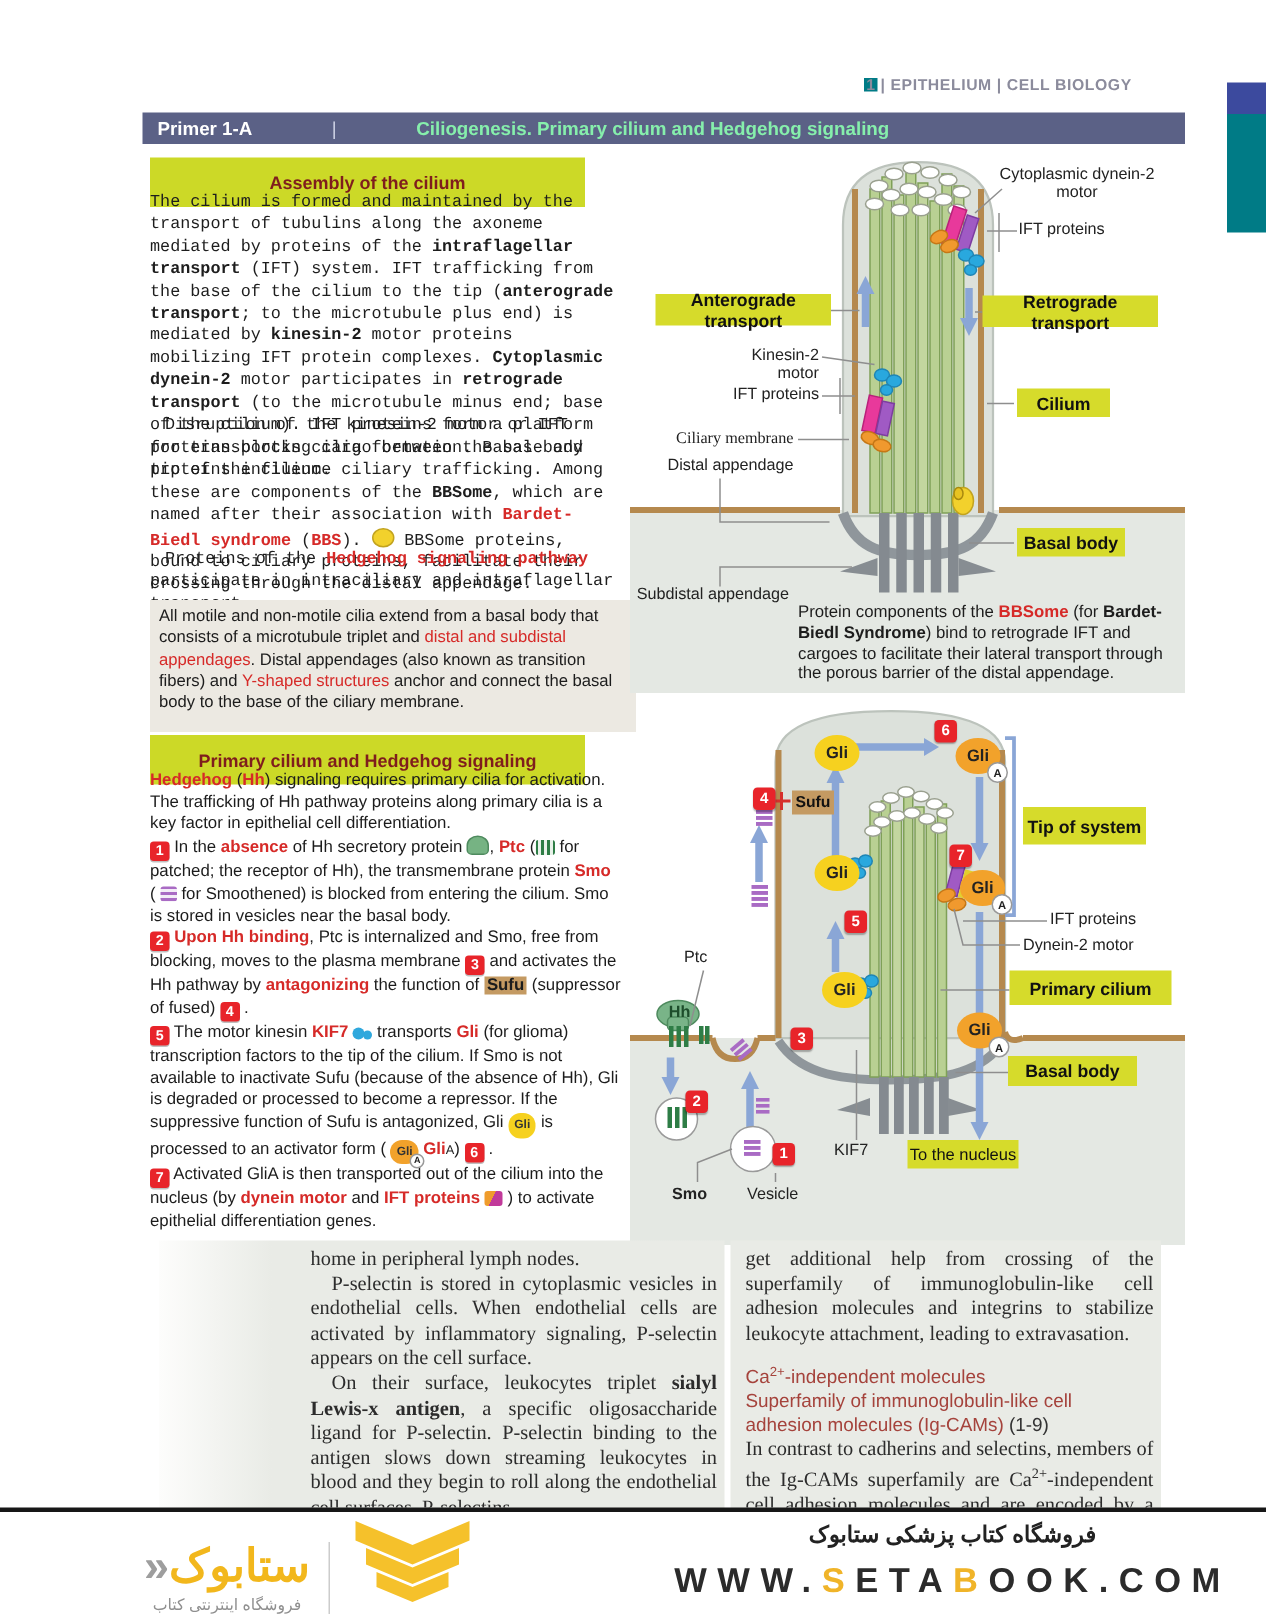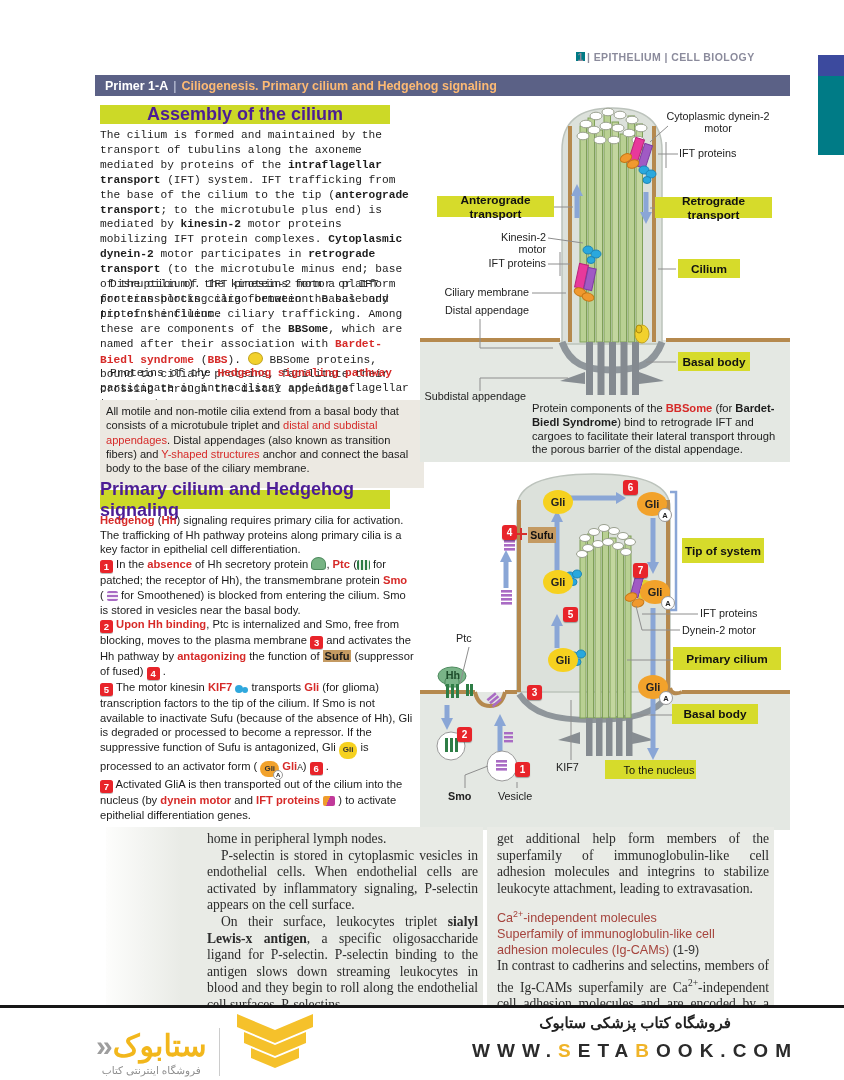--- a/index.html
+++ b/index.html
@@ -6,27 +6,27 @@
   .page{position:relative;width:844px;height:1080px;background:#ffffff;overflow:hidden;
         font-family:"Liberation Sans",sans-serif;color:#1c1c1c;}
   
   .chapter-head{position:absolute;top:51px;left:560px;width:212px;text-align:center;
         font-size:10.5px;letter-spacing:.4px;color:#8b8b9c;font-weight:700;}
   .teal-sq{position:absolute;top:52px;left:576px;width:9px;height:9px;background:#007b86;}
   .tab-navy{position:absolute;top:55px;left:818px;width:26px;height:21px;background:#3c4a9e;}
   .tab-teal{position:absolute;top:76px;left:818px;width:26px;height:79px;background:#007b86;}
   
   .primer-bar{position:absolute;top:75px;left:95px;width:695px;height:21px;background:#5b6186;
-        display:flex;align-items:center;padding-left:10px;box-sizing:border-box;font-size:12.5px;}
+        display:flex;align-items:center;padding-left:10px;box-sizing:border-box;font-size:12.5px;gap:48px;}
   .primer-bar .pfx{color:#ffffff;font-weight:700;}
   .primer-bar .sep{color:#cfd3e6;margin:0 5px;}
-  .primer-bar .ttl{color:#fdba74;font-weight:700;}
-  
-  .secbar{position:absolute;left:100px;width:290px;height:19px;background:#ccd927;
-        font-weight:700;font-size:18px;display:flex;align-items:center;justify-content:center;color:#4c1d95;}
+  .primer-bar .ttl{color:#86efac;font-weight:700;}
+  
+  .secbar{position:absolute;left:100px;width:290px;height:33px;background:#ccd927;
+        font-weight:700;font-size:12px;display:flex;align-items:center;justify-content:center;color:#7f1d1d;}
   
   .para{position:absolute;left:100px;width:312px;font-size:11.2px;line-height:14.9px;color:#1d1d1d;font-family:Liberation Mono, monospace;}
   .indent{text-indent:10px;}
   .notebox{position:absolute;left:100px;top:400px;width:312px;height:80px;background:#ece9e2;
         padding:4px 6px;font-size:11.1px;line-height:14.3px;box-sizing:content-box;}
   .hhflow{position:absolute;left:100px;top:513px;width:314px;font-size:11.2px;line-height:14.7px;}
   .hhflow p{margin:0;}
   .b{font-weight:700;} .r{color:#d62a28;} .rb{color:#d62a28;font-weight:700;}
   .hl{background:#c49a62;font-weight:700;padding:0 2px;}
   .sup{font-size:70%;vertical-align:super;} .suba{font-size:8.5px;} .dk{color:#333;}
@@ -46,21 +46,21 @@
   .chip-glia{background:#f2a22b;}
   .chip-glia::after{content:"A";position:absolute;right:-4px;bottom:-3px;width:8px;height:8px;
         background:#fff;border:1px solid #999;border-radius:50%;font-size:6px;line-height:8px;
         text-align:center;font-weight:700;color:#222;}
   
   .diag{position:absolute;}
   .dlbl{position:absolute;font-size:10.8px;color:#222;line-height:12.3px;}
   .tr{text-align:right;} .tc{text-align:center;}
   .ybox{position:absolute;background:#d6db2b;font-weight:700;font-size:11.8px;color:#111;
         display:flex;align-items:center;justify-content:center;text-align:center;}
-  .ybox.nrm{font-weight:400;font-size:11px;padding-left:17px;}
+  .ybox.nrm{font-weight:400;font-size:11px;}
   .dbadge{position:absolute;width:15px;height:15px;background:#e8242a;color:#fff;font-weight:700;
         font-size:10px;display:flex;align-items:center;justify-content:center;border-radius:3px;
         box-shadow:0 1px 1px rgba(0,0,0,.3);}
   .gchip{position:absolute;border-radius:50%;background:#f6d11f;font-weight:700;font-size:11px;
         display:flex;align-items:center;justify-content:center;color:#222;}
   .gchip.orange{background:#f2a22b;}
   .abadge{position:absolute;width:12px;height:12px;border-radius:50%;background:#fff;border:1px solid #999;
         font-size:7.5px;font-weight:700;display:flex;align-items:center;justify-content:center;color:#222;}
   .sufu{position:absolute;background:#c49a62;font-weight:700;font-size:10.5px;color:#111;
         display:flex;align-items:center;justify-content:center;}
@@ -80,21 +80,21 @@
   
   .footer{position:absolute;left:0;top:1008px;width:844px;height:72px;background:#fff;}
   .logo{position:absolute;left:96px;top:6px;display:flex;align-items:flex-end;}
   .brandcol{direction:rtl;text-align:center;}
   .brand{font-size:30px;font-weight:700;line-height:32px;}
   .brand .gray{color:#9e9e9e;} .brand .yel{color:#f2b71c;}
   .tagline{font-size:10.5px;color:#8f8f8f;letter-spacing:1px;margin-top:2px;}
   .vdiv{width:1px;height:48px;background:#cccccc;margin:0 12px;}
   .store-fa{position:absolute;left:485px;top:6px;width:300px;text-align:center;direction:rtl;
         font-size:15px;font-weight:700;color:#222;}
-  .url{position:absolute;left:428px;top:32px;width:414px;text-align:center;font-size:19px;
+  .url{position:absolute;left:428px;top:32px;width:414px;text-align:center;font-size:23px;
         font-weight:700;letter-spacing:7px;color:#2b2b2b;white-space:nowrap;}
   .y{color:#f0b429;}
 </style>
 </head>
 <body>
 
 <div class="page">
 
   <div class="teal-sq"></div>
   <div class="chapter-head">1 | EPITHELIUM | CELL BIOLOGY</div>
@@ -219,21 +219,21 @@
         <path d="M256,262 H226"></path>
         <path d="M60,291 V278 H148"></path>
       </g>
     </svg>
     <div class="dlbl tc" style="left:243px;top:10px;width:110px;">Cytoplasmic dynein-2 motor</div>
     <div class="dlbl" style="left:259px;top:47px;width:70px;">IFT proteins</div>
     <div class="ybox" style="left:17px;top:96px;width:117px;height:21px;">Anterograde transport</div>
     <div class="ybox" style="left:235px;top:97px;width:117px;height:21px;">Retrograde transport</div>
     <div class="dlbl tr" style="left:53px;top:131px;width:73px;">Kinesin-2 motor</div>
     <div class="dlbl tr" style="left:68px;top:157px;width:58px;">IFT proteins</div>
-    <div class="dlbl tr" style="left:12px;top:186px;width:97px;">Ciliary membrane</div>
+    <div class="dlbl tr" style="left:12px;top:186px;width:97px;font-family:Liberation Serif, serif;">Ciliary membrane</div>
     <div class="ybox" style="left:258px;top:159px;width:62px;height:19px;">Cilium</div>
     <div class="dlbl tr" style="left:12px;top:204px;width:97px;">Distal appendage</div>
     <div class="ybox" style="left:258px;top:252px;width:72px;height:19px;">Basal body</div>
     <div class="dlbl tr" style="left:3px;top:290px;width:103px;">Subdistal appendage</div>
     <div class="dcaption" style="left:112px;top:302px;width:252px;"><span class="">Protein components of the </span><span class="rb">BBSome</span><span class=""> (for </span><span class="b">Bardet-Biedl Syndrome</span><span class="">) bind to retrograde IFT and cargoes to facilitate their lateral transport through the porous barrier of the distal appendage.</span></div>
   </div>
 
   <div class="diag" style="left:420px;top:470px;width:370px;height:360px;">
     <svg width="370" height="360" viewBox="0 0 370 360" style="position:absolute;left:0;top:0;">
       <g>
@@ -410,21 +410,21 @@
   </div>
 
   <div class="scanL"></div>
   <div class="scanR"></div>
   <div class="serifcol" style="left:207px;top:831px;width:271px;height:174px;">
     <p><span class="">home in peripheral lymph nodes.</span></p>
     <p class="ind"><span class="">P-selectin is stored in cytoplasmic vesicles in endothelial cells. When endothelial cells are activated by inflammatory signaling, P-selectin appears on the cell surface.</span></p>
     <p class="ind"><span class="">On their surface, leukocytes triplet </span><span class="b">sialyl Lewis-x antigen</span><span class="">, a specific oligosaccharide ligand for P-selectin. P-selectin binding to the antigen slows down streaming leukocytes in blood and they begin to roll along the endothelial cell surfaces. P-selectins</span></p>
   </div>
   <div class="serifcol" style="left:497px;top:831px;width:272px;height:174px;">
-    <p><span class="">get additional help form members of the superfamily of immunoglobulin-like cell adhesion molecules and integrins to stabilize leukocyte attachment, leading to extravasation.</span></p>
+    <p><span class="">get additional help from crossing of the superfamily of immunoglobulin-like cell adhesion molecules and integrins to stabilize leukocyte attachment, leading to extravasation.</span></p>
     <p class="mhead mh1"><span class="">Ca</span><span class="sup">2+</span><span class="">-independent molecules</span></p>
     <p class="mhead"><span class="">Superfamily of immunoglobulin-like cell adhesion molecules (Ig-CAMs)</span><span class="dk"> (1-9)</span></p>
     <p><span class="">In contrast to cadherins and selectins, members of the Ig-CAMs superfamily are Ca</span><span class="sup">2+</span><span class="">-independent cell adhesion molecules and are encoded by a single</span></p>
   </div>
   <div class="blackbar"></div>
 
   <div class="footer">
     <div class="logo">
       <div class="brandcol">
         <div class="brand">

